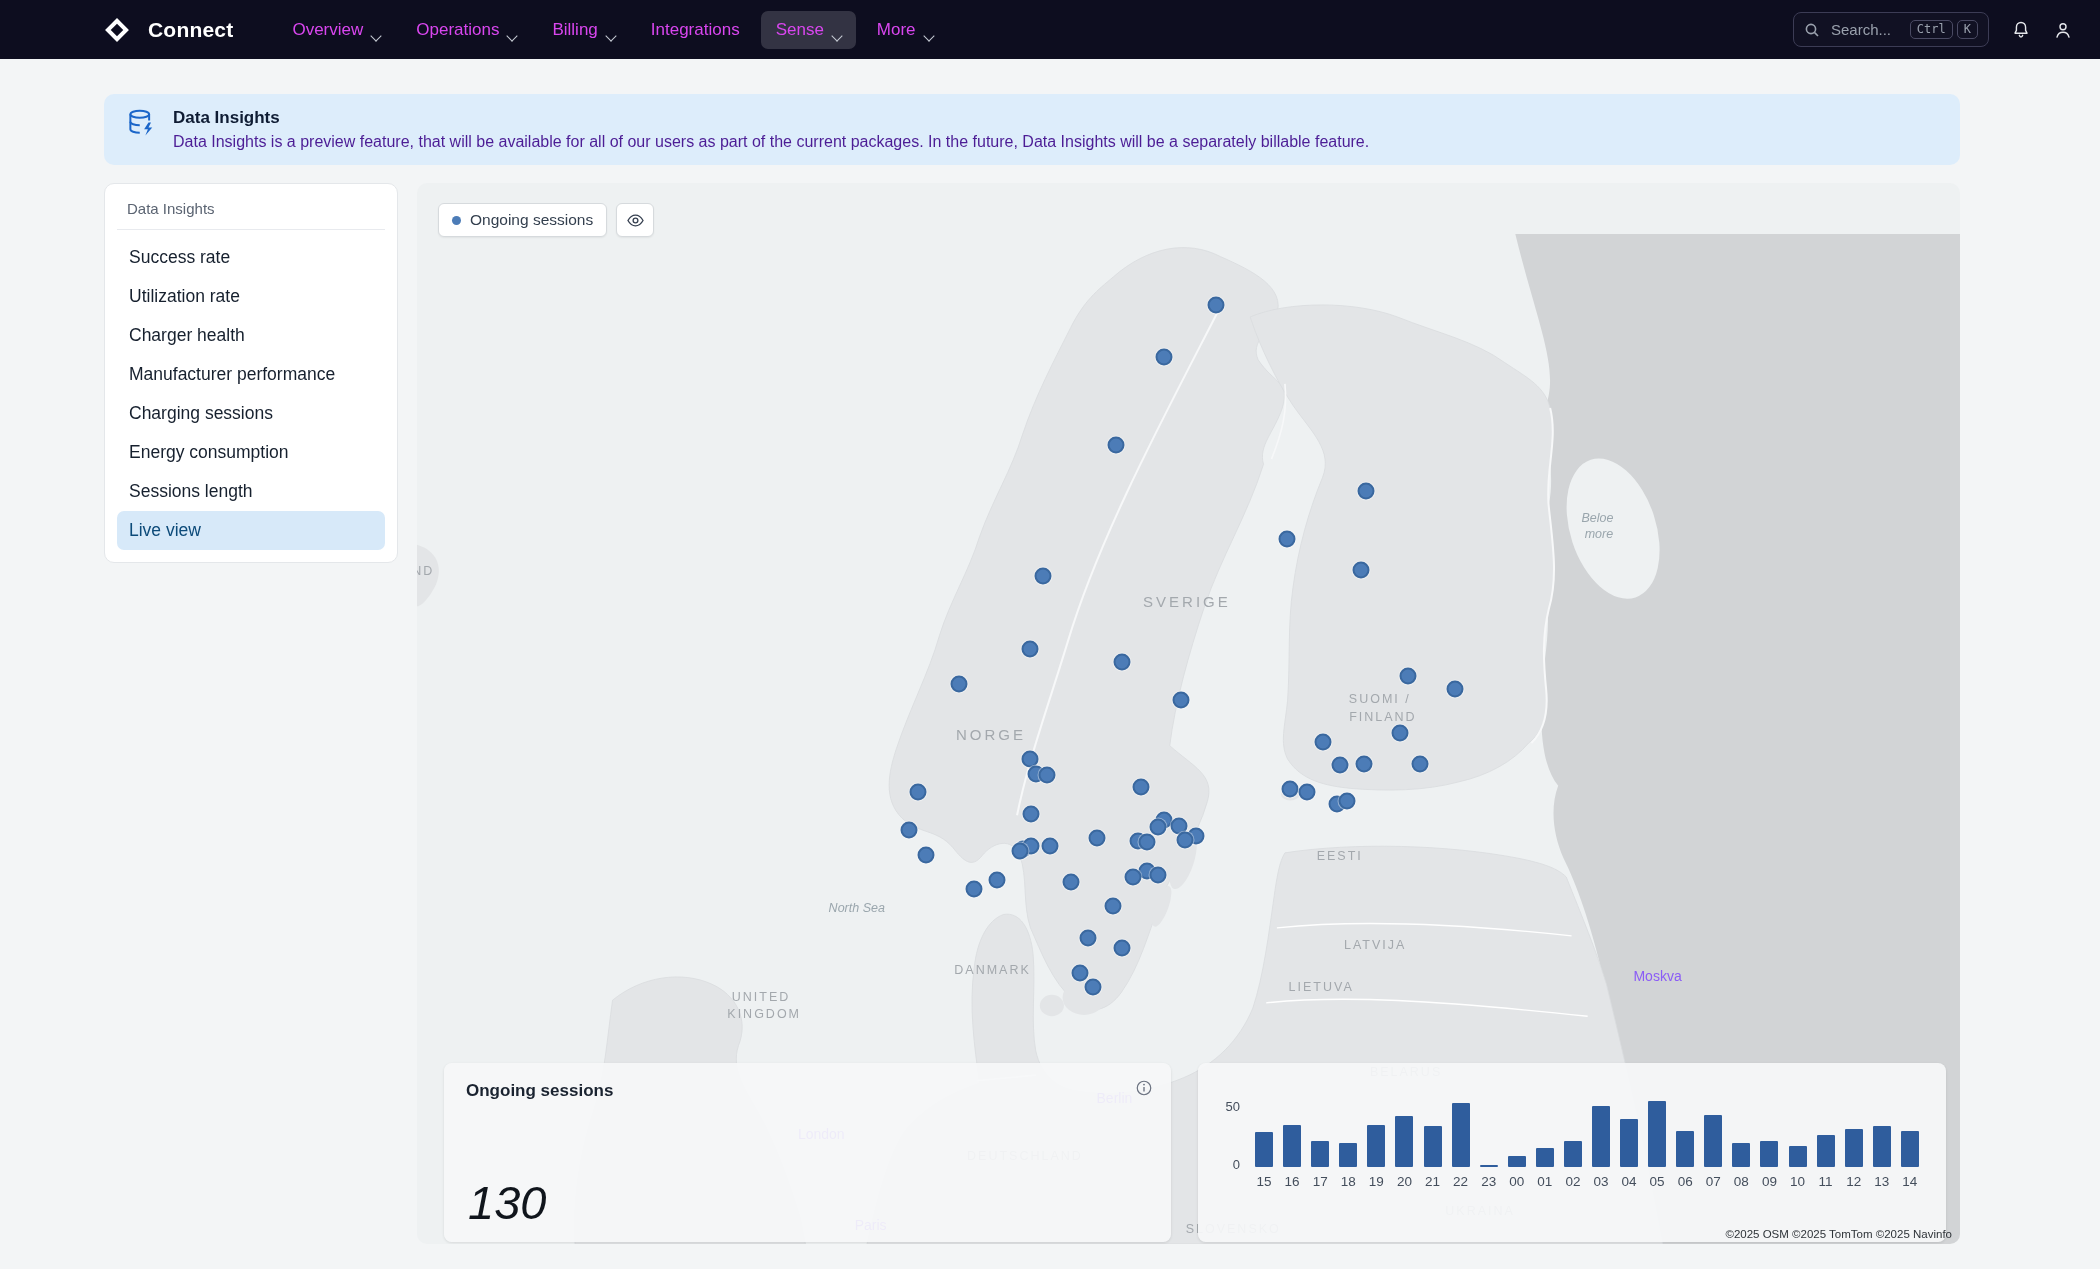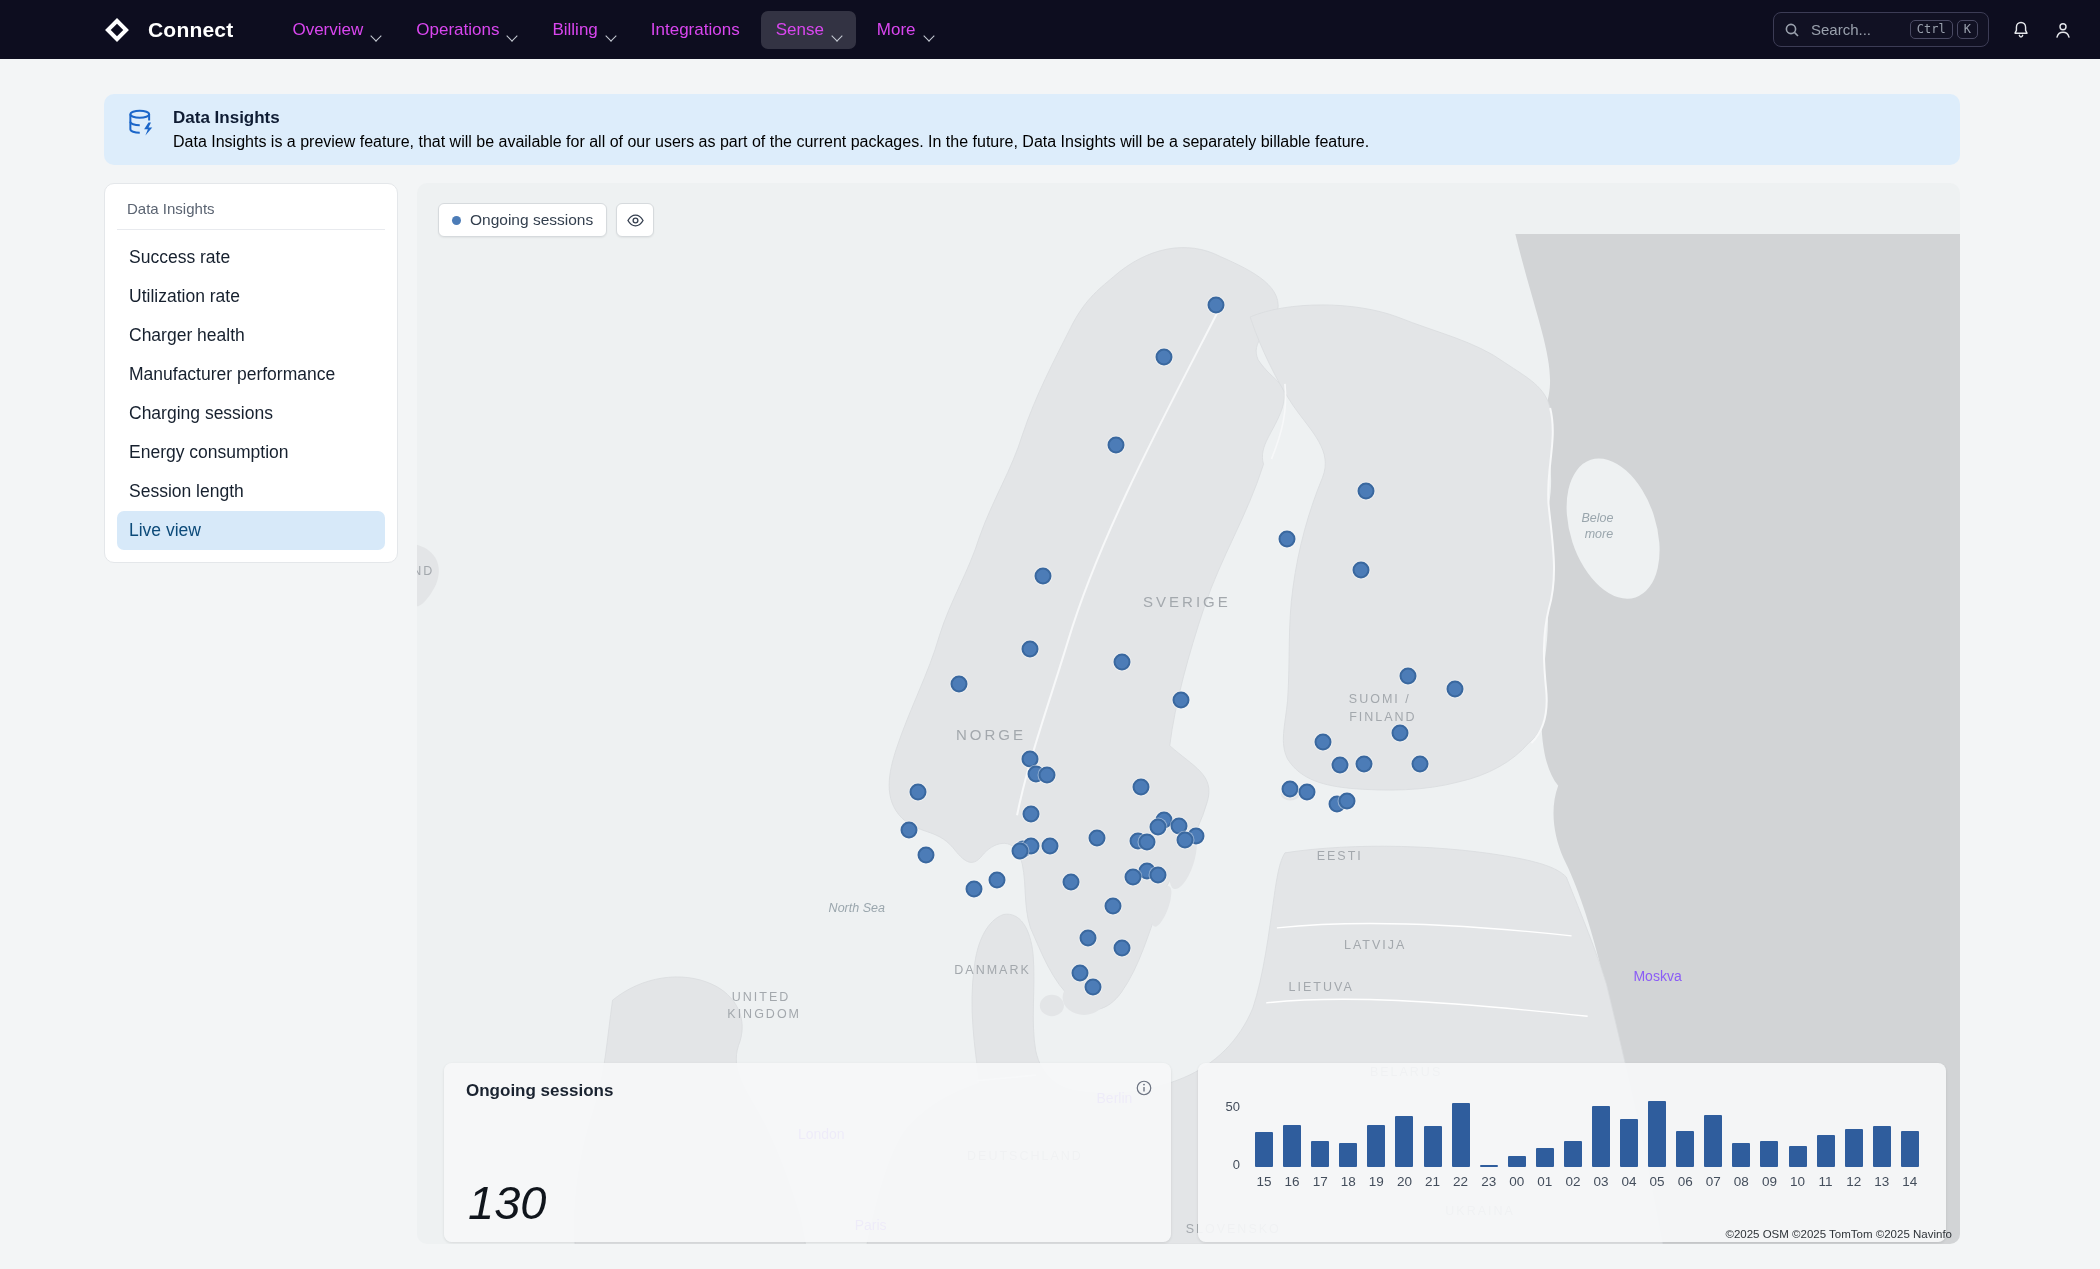--- a/index.html
+++ b/index.html
@@ -23,41 +23,41 @@
     display:flex; align-items:flex-end; gap:9px; cursor:pointer; white-space:nowrap;
   }
   .nav-item.active { background:rgba(255,255,255,.16); }
   .chev {
     width:8px; height:8px; border-right:1.6px solid #c6cbd4; border-bottom:1.6px solid #c6cbd4;
     transform:rotate(45deg); margin-top:-5px;
   }
   .nav-right { margin-left:auto; display:flex; align-items:center; gap:22px; }
   .search {
     display:flex; align-items:center; gap:9px;
-    border:1px solid #3c3c55; border-radius:8px; padding:7px 10px; width:216px;
+    border:1px solid #3c3c55; border-radius:8px; padding:7px 10px; width:196px;
     background:rgba(255,255,255,.02);
   }
   .search input {
     background:transparent; border:none; outline:none; color:#e5e7eb;
     font-size:15px; flex:1; min-width:0; font-family:"Liberation Sans",sans-serif;
   }
   .search input::placeholder { color:#9aa1ad; }
   .kbd {
     border:1px solid #4a4a63; border-radius:5px; color:#9aa1ad;
     font-family:"DejaVu Sans Mono", monospace; font-size:12px; padding:2px 6px; line-height:1.1;
   }
   .icon-btn { background:none; border:none; padding:0; cursor:pointer; display:flex; }
 
   
   .banner {
     margin:35px 140px 18px 104px; background:#ddedfb; border-radius:10px;
     padding:14px 22px; display:flex; gap:17px; align-items:flex-start;
   }
   .banner-title { font-size:17px; font-weight:700; color:#0f1c33; margin-bottom:5px; }
-  .banner-text  { font-size:16px; color:#000000; }
+  .banner-text  { font-size:16px; color:#4c1d95; }
 
   
   .content { display:flex; margin:0 140px 0 104px; gap:19px; align-items:flex-start; }
 
   .sidebar {
     width:294px; background:#fff; border:1px solid #e4e7ea; border-radius:10px;
     padding:14px 12px 12px;
   }
   .sidebar-title {
     font-size:15px; color:#5b6472; padding:2px 10px 12px;
@@ -207,21 +207,21 @@
 
   <div class="sidebar">
     <div class="sidebar-title">Data Insights</div>
     <div id="sidebar-items">
         <div class="side-item">Success rate</div>
         <div class="side-item">Utilization rate</div>
         <div class="side-item">Charger health</div>
         <div class="side-item">Manufacturer performance</div>
         <div class="side-item">Charging sessions</div>
         <div class="side-item">Energy consumption</div>
-        <div class="side-item">Session length</div>
+        <div class="side-item">Sessions length</div>
         <div class="side-item active">Live view</div>
       </div>
   </div>
 
   <div class="map">
     <svg class="land" viewBox="0 0 1152 792" preserveAspectRatio="none">
 
       <path fill="#d2d4d6" d="M820,38 L1152,38 L1152,792 L928,792 C914,722 900,652 886,594 C876,552 866,524 856,504 C848,486 846,466 852,450 C836,430 838,388 843,348 C848,306 838,272 845,240 C851,212 839,182 845,158 C850,132 834,96 820,38 Z"></path>
 
       <ellipse fill="#eef1f2" cx="893" cy="258" rx="32" ry="54" transform="rotate(-18 893 258)"></ellipse>

